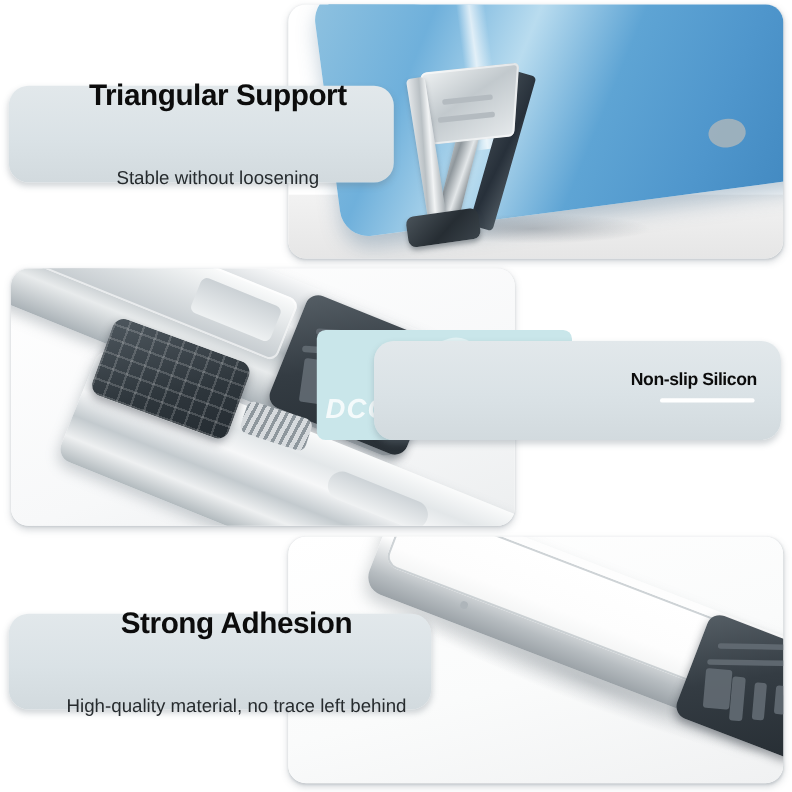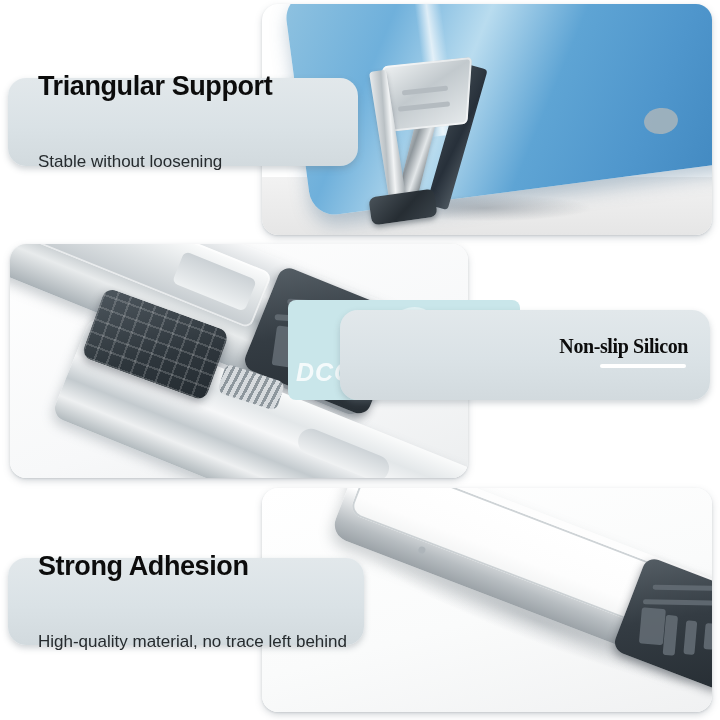--- a/index.html
+++ b/index.html
@@ -26,35 +26,36 @@
   
   .caption-pill{
     position:absolute;
     background:linear-gradient(180deg,#e2e8eb 0%, #dae2e6 55%, #d2dade 100%);
     border-radius:18px;
     box-shadow:0 3px 6px rgba(110,122,132,.32);
     padding:0 0 0 30px;
     display:flex;
     flex-direction:column;
     justify-content:center;
+    align-items:center;
   }
   #pill-top    { left:8px;   top:78px;  width:350px; height:88px; }
   #pill-mid    { left:340px; top:310px; width:370px; height:90px;
                  padding:0 22px 0 0; align-items:flex-end; text-align:right; }
-  #pill-bottom { left:8px;   top:558px; width:356px; height:87px; }
+  #pill-bottom { left:8px;   top:558px; width:384px; height:87px; }
 
   .cap-title{
     font-size:27px;
     font-weight:bold;
     color:#0c0c0c;
     letter-spacing:-.4px;
     line-height:1.05;
     white-space:nowrap;
   }
-  #pill-mid .cap-title{ font-size:20px;font-family:Liberation Serif, serif; }
+  #pill-mid .cap-title{ font-size:16px; }
 
   .cap-rule{
     width:86px; height:4px;
     background:#ffffff;
     border-radius:2px;
     margin:7px 0 6px 2px;
   }
   #pill-mid .cap-rule{ margin:7px 2px 6px 0; }
 
   .cap-sub{

